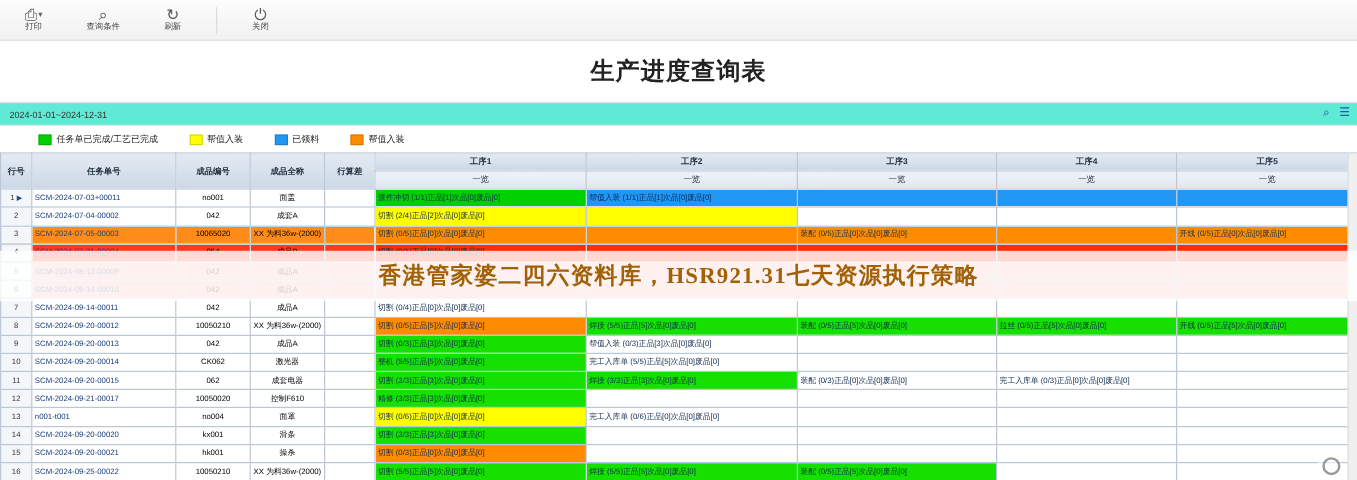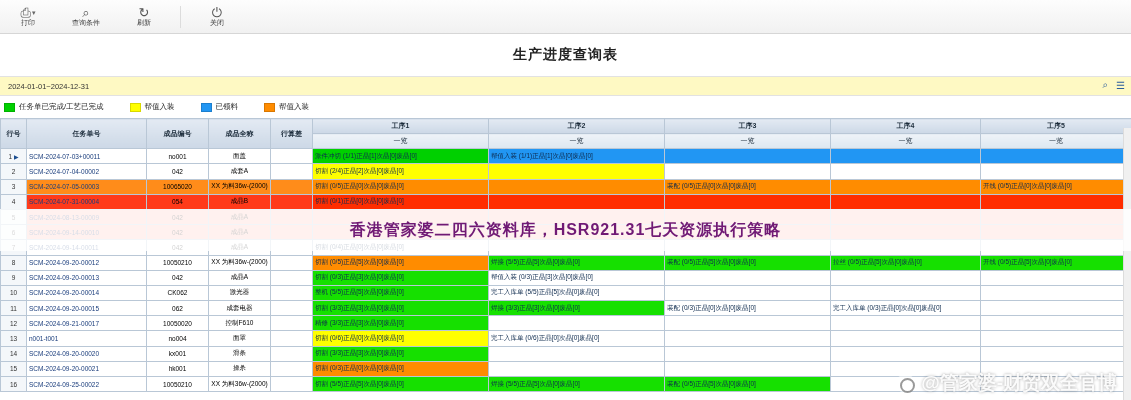--- a/index.html
+++ b/index.html
@@ -23,33 +23,33 @@
   .tb-item { display:flex; flex-direction:column; align-items:center; justify-content:center;
              width:44px; font-size:7px; color:#444; line-height:1.1; }
   .tb-item .gl { font-size:13px; line-height:13px; color:#555; }
   .tb-split { display:flex; align-items:center; }
   .tb-caret { font-size:7px; color:#666; margin-left:1px; }
   .tb-sep { width:1px; height:22px; background:#dcdcdc; }
 
   
   .report { position:relative; width:1131px; height:366px; background:#fff; }
   .rpt-title {
-    text-align:center; font-size:14px; color:#222; font-weight:bold;
+    text-align:center; font-size:20px; color:#222; font-weight:bold;
     padding-top:12px; letter-spacing:1px;
   }
   .rpt-subbar {
     margin-top:12px; height:20px; border-top:1px solid #e2e2e2; border-bottom:1px solid #e2e2e2;
-    display:flex; align-items:center; position:relative; background:#fef9c3;
+    display:flex; align-items:center; position:relative; background:#5eead4;
   }
   .rpt-daterange { font-size:7.5px; color:#333; padding-left:8px; }
   .rpt-tools { position:absolute; right:6px; top:2px; display:flex; gap:8px; align-items:center; }
   .rpt-tools span { font-size:10px; color:#2a5d9e; }
 
   
-  .legend { display:flex; align-items:center; gap:26px; padding:6px 0 6px 4px; font-size:7.5px; color:#222;text-align:right; }
+  .legend { display:flex; align-items:center; gap:26px; padding:6px 0 6px 32px; font-size:7.5px; color:#222;text-align:right; }
   .legend .li { display:flex; align-items:center; gap:4px; }
   .sw { width:11px; height:9px; display:inline-block; border:1px solid rgba(0,0,0,.15); }
 
   
   table.grid { border-collapse:collapse; width:1131px; table-layout:fixed; font-size:6.5px; }
   table.grid th, table.grid td {
     border:1px solid #b9c7d6; padding:0 2px; height:15.2px; overflow:hidden; white-space:nowrap;
   }
   thead th {
     background:linear-gradient(#e3eaf3,#ccd8e6); color:#1b2b3a; font-weight:bold; font-size:7px;
@@ -75,22 +75,22 @@
   .txt-dark { color:#0d2a4d; }
 
   
   .overlay-band {
     position:absolute; left:0; right:0; top:175px; height:42px;
     background:rgba(255,255,255,0.82);
     display:flex; align-items:center; justify-content:center;
     pointer-events:none;
   }
   .overlay-title {
-    font-size:16px; font-weight:bold; color:#701a75; letter-spacing:1px;
-    font-family:Liberation Sans, sans-serif;
+    font-size:19px; font-weight:bold; color:#a16207; letter-spacing:1px;
+    font-family:Liberation Serif, serif;
   }
   
   .watermark {
     position:absolute; right:14px; bottom:4px;
     display:flex; align-items:center; gap:6px;
     color:rgba(255,255,255,0.92);
     font-size:19px; font-weight:bold;
     text-shadow:0 0 3px rgba(0,0,0,.35);
     pointer-events:none;
   }
@@ -395,15 +395,14 @@
   </table>
 
   <div class="scrollbar-v"></div>
 
   <div class="overlay-band">
     <div class="overlay-title">香港管家婆二四六资料库，HSR921.31七天资源执行策略</div>
   </div>
 
   <div class="watermark">
     <span class="wm-logo"></span>
-    <span>@管家婆-财贸双全官博</span>
   </div>
 </div>
 
 </body></html>

